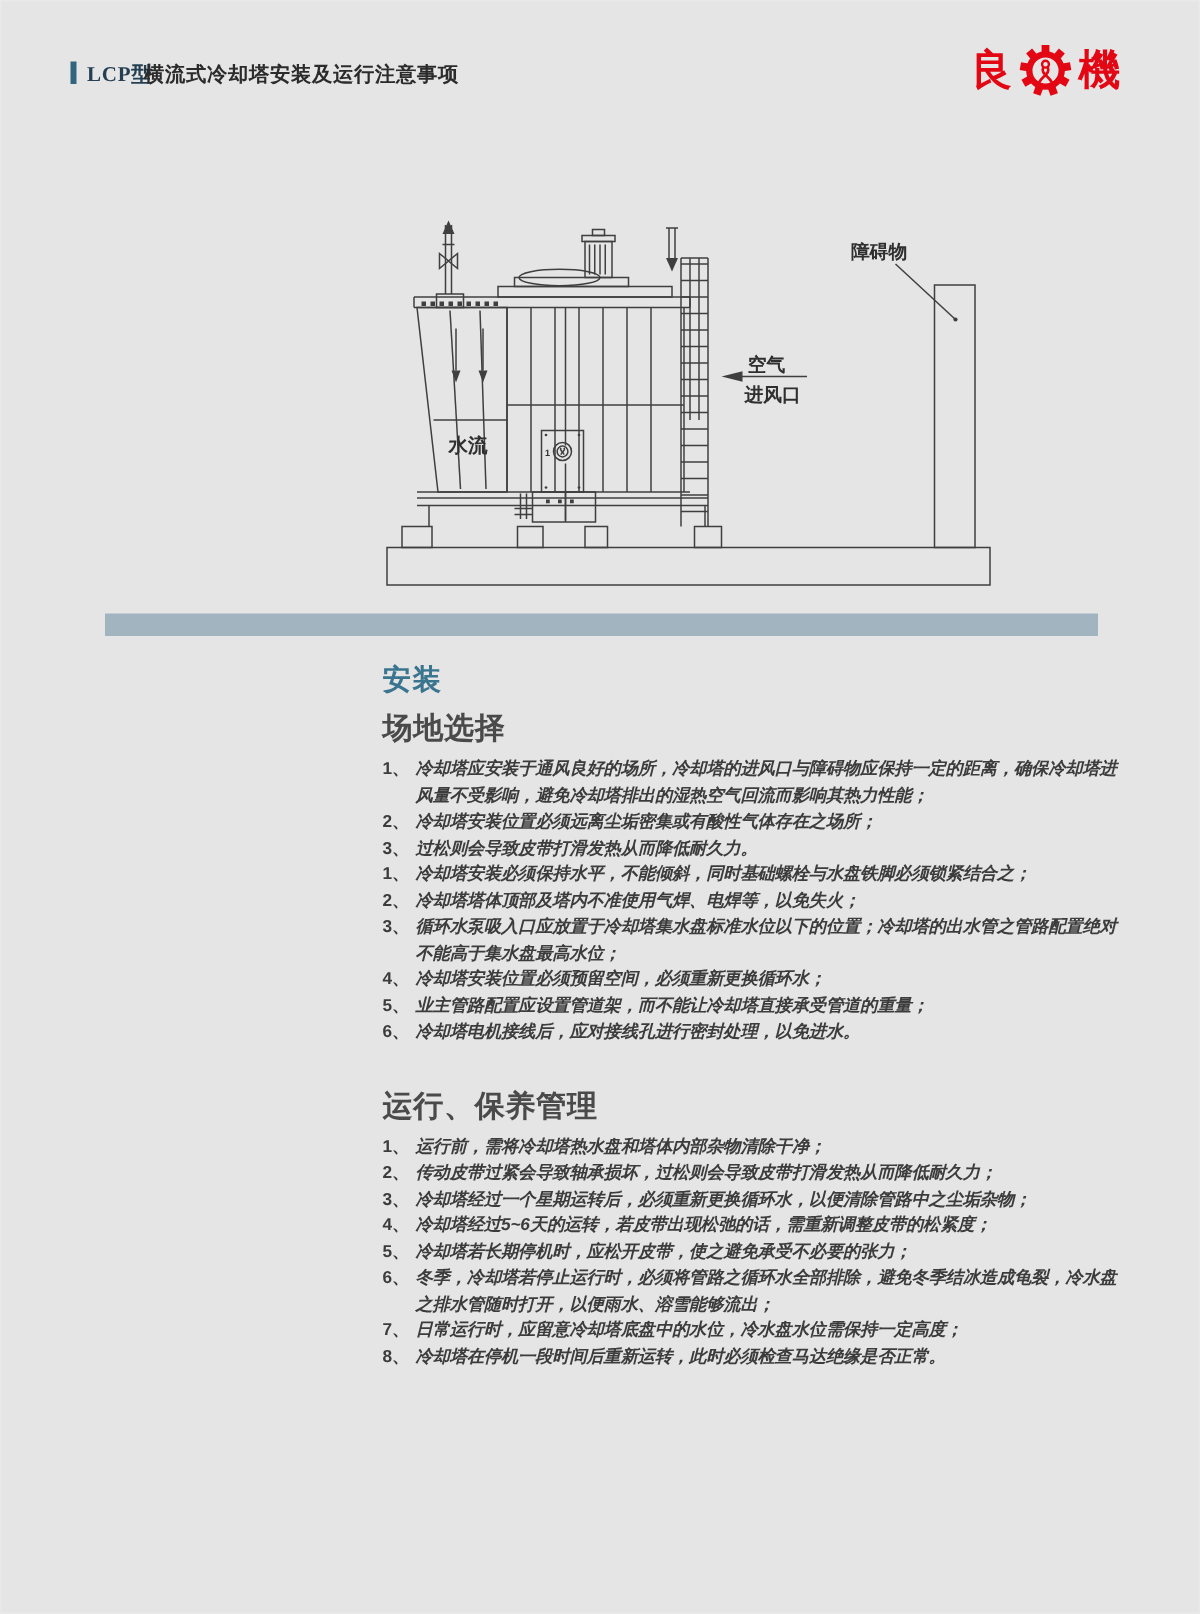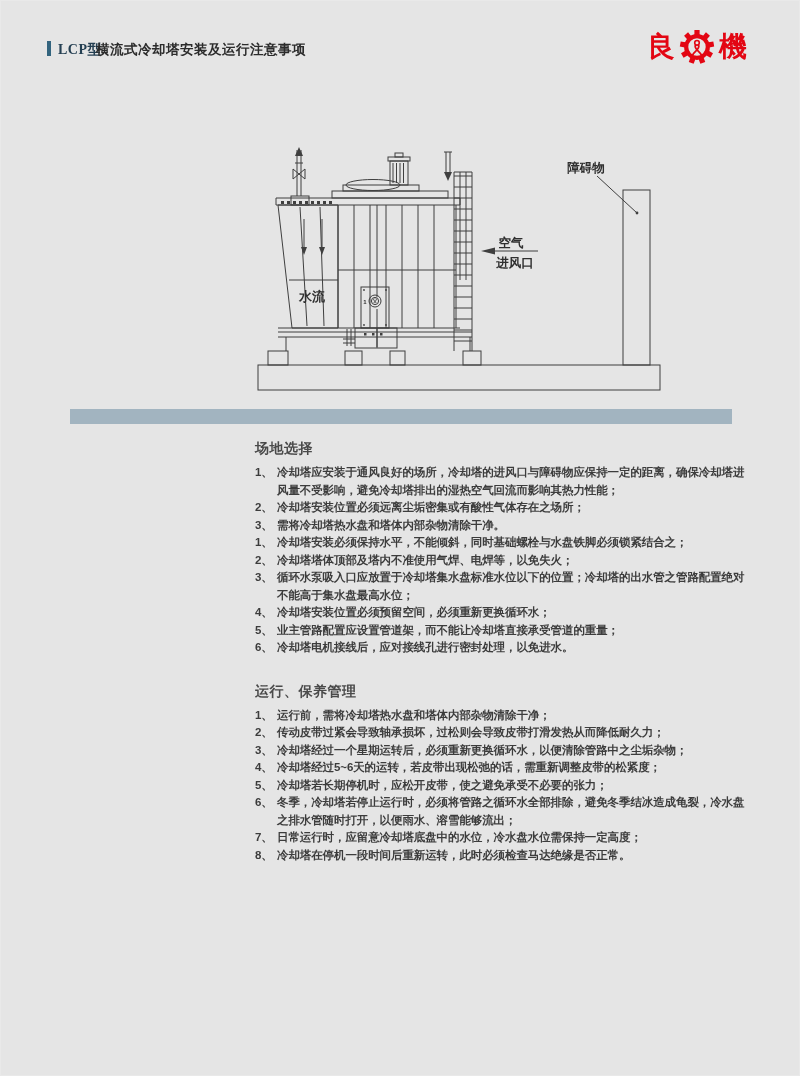--- a/index.html
+++ b/index.html
@@ -23,27 +23,27 @@
   .dline { stroke:#3f3f3f; stroke-width:1; fill:none; }
   .dfill { fill:#3f3f3f; stroke:none; }
   .dtext { fill:#2f2f2f; font-weight:bold; font-family:"Liberation Sans", sans-serif; }
 
   
   .divider { position:absolute; left:70px; top:409px; width:662px; height:15px; background:#a2b4c0; }
 
   
   .content { position:absolute; left:255px; top:440px; width:494px; color:#3c3c3c; }
   h1.install { font-size:19px; font-weight:bold; color:#3a7590; letter-spacing:1px; margin:0 0 6px 0; }
-  h2.group-h { font-size:14px; font-weight:bold; color:#4a4a4a; letter-spacing:.5px; margin:0 0 6px 0; }
+  h2.group-h { font-size:20px; font-weight:bold; color:#4a4a4a; letter-spacing:.5px; margin:0 0 6px 0; }
   .g2 h2.group-h { margin-top:27px; }
   .g3 h2.group-h { margin-top:26px; }
   ol.items { list-style:none; }
   ol.items li { display:flex; font-size:11.5px; font-weight:bold; line-height:17.5px; color:#3c3c3c; letter-spacing:-0.1px; }
   ol.items .num { flex:0 0 22px; }
-  ol.items .txt { flex:1; }
+  ol.items .txt { flex:1;font-style:italic; }
 </style>
 </head>
 <body>
 
 <div class="page">
 
   <div class="header">
     <div class="accent-bar"></div>
     <div class="model">LCP型</div>
     <div class="title">横流式冷却塔安装及运行注意事项</div>
@@ -217,35 +217,36 @@
         <line x1="246" y1="108" x2="290" y2="108" class="dline"></line>
         <polygon points="233,108 247,104.5 247,111.5" class="dfill"></polygon>
         <text x="267" y="124" class="dtext" font-size="12.5" text-anchor="middle">进风口</text>
       </g>
     </svg>
   </div>
 
   <div class="divider"></div>
 
   <div class="content">
+    <h1 class="install">安装</h1>
 
     <div class="g1">
       <h2 class="group-h">场地选择</h2>
       <ol class="items">
         <li>
             <span class="num">1、</span>
             <span class="txt">冷却塔应安装于通风良好的场所，冷却塔的进风口与障碍物应保持一定的距离，确保冷却塔进风量不受影响，避免冷却塔排出的湿热空气回流而影响其热力性能；</span>
           </li>
         <li>
             <span class="num">2、</span>
             <span class="txt">冷却塔安装位置必须远离尘垢密集或有酸性气体存在之场所；</span>
           </li>
         <li>
             <span class="num">3、</span>
-            <span class="txt">需将冷却塔热水盘和塔体内部杂物清除干净。</span>
+            <span class="txt">过松则会导致皮带打滑发热从而降低耐久力。</span>
           </li>
       </ol>
     </div>
 
     <div class="g2">
       <ol class="items">
         <li>
             <span class="num">1、</span>
             <span class="txt">冷却塔安装必须保持水平，不能倾斜，同时基础螺栓与水盘铁脚必须锁紧结合之；</span>
           </li>

